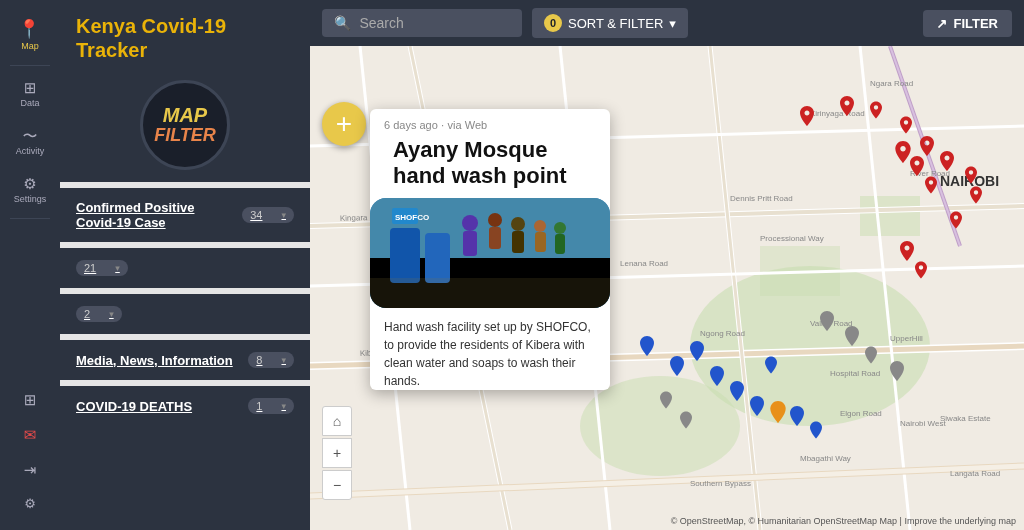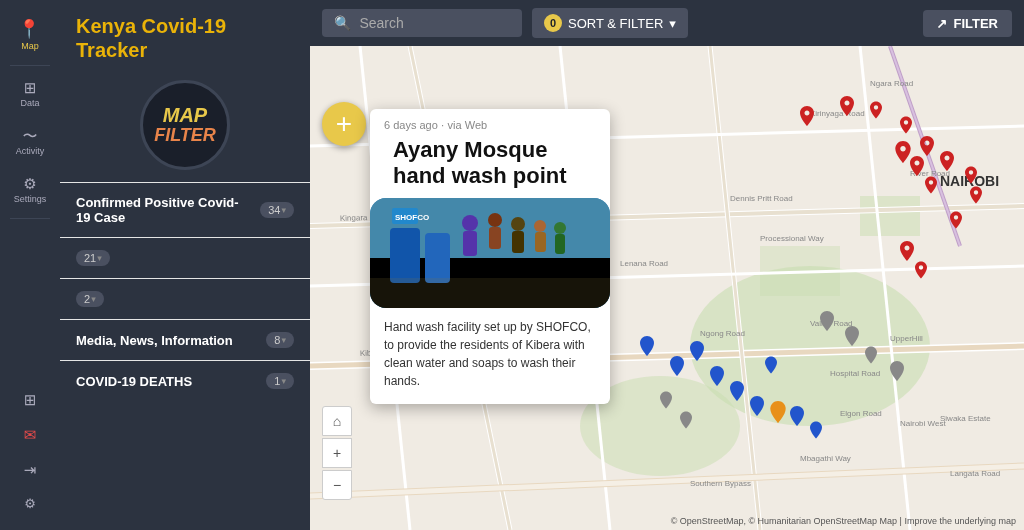--- a/index.html
+++ b/index.html
@@ -97,43 +97,44 @@
     .logo-sub {
       font-size: 14px;
       color: #e8844a;
       font-weight: bold;
     }
 
     .category-list {
       flex: 1;
     }
     .category-item {
-      border-top: 1px solid #e5e5e5;
+      border-top: 6px solid #e5e5e5;
       padding: 12px 16px;
       display: flex;
       align-items: center;
       justify-content: space-between;
       cursor: pointer;
       color: white;
+      text-decoration: underline;
     }
     .category-name {
       font-size: 13px;
       font-weight: 600;
       flex: 1;
       padding-right: 8px;
     }
     .category-badge {
       background: #4a5060;
       color: #ccc;
       border-radius: 10px;
       padding: 2px 8px;
       font-size: 11px;
       display: flex;
       align-items: center;
-      gap: 1px;
+      gap: 19px;
       white-space: nowrap;
     }
     .badge-chevron {
       font-size: 9px;
       color: #888;
     }
 
     
     .map-area {
       flex: 1;
@@ -307,21 +308,21 @@
     }
     .popup-image {
       width: 100%;
       height: 110px;
       background: linear-gradient(135deg, #5599cc 0%, #3377aa 30%, #4488bb 60%, #6699cc 100%);
       position: relative;
       overflow: hidden;
       border-radius: 16px;
     }
     .popup-description {
-      padding: 10px 14px 14px;
+      padding: 10px 14px 0;
       font-size: 12px;
       color: #333;
       line-height: 1.5;
     }
 
     .map-copyright {
       position: absolute;
       bottom: 4px;
       right: 8px;
       font-size: 9px;

